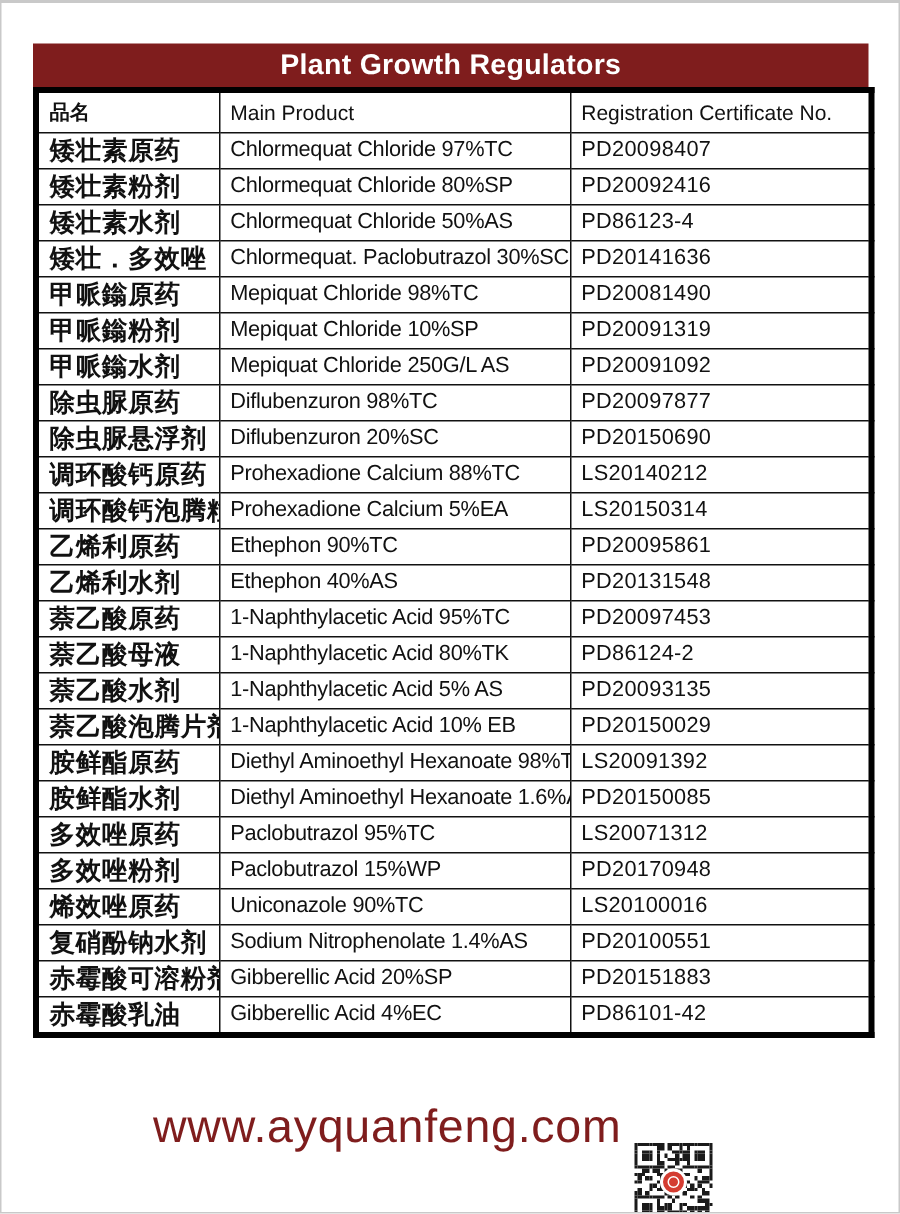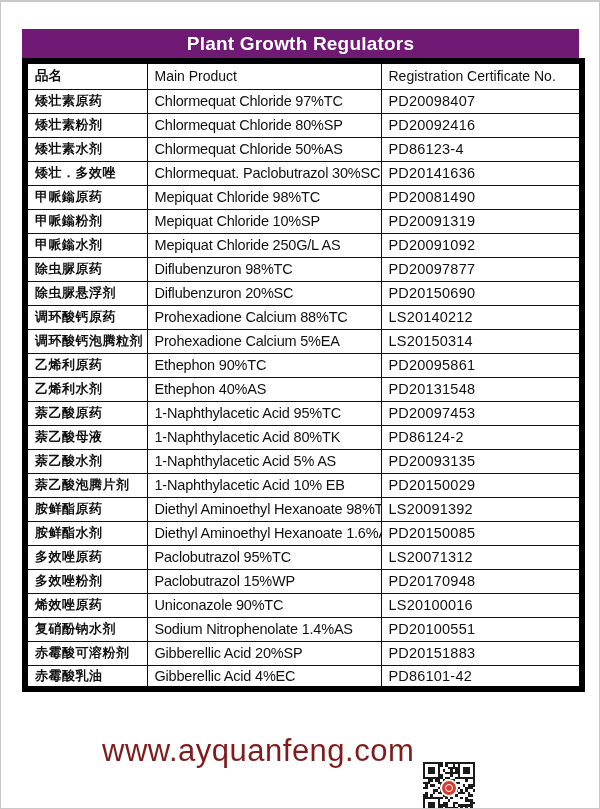--- a/index.html
+++ b/index.html
@@ -4,41 +4,41 @@
 <style>
   html,body{margin:0;padding:0;background:#fff;}
   body{
     width:600px;height:809px;position:relative;
     font-family:"Liberation Sans","DejaVu Sans",sans-serif;
     box-sizing:border-box;
     border:1px solid #c9c9c9;border-top-width:2px;
   }
   .content{position:absolute;left:21px;top:27px;width:557px;}
   .title-bar{
-    height:29px;background:#701a75;color:#fff;
+    height:29px;background:#7f1d1d;color:#fff;
     display:flex;align-items:center;justify-content:center;
     font-size:19px;font-weight:bold;letter-spacing:.2px;
   }
   table.pgr{
     width:557px;border-collapse:collapse;table-layout:fixed;
-    border:6px solid #000000;
+    border:4px solid #000000;
   }
   table.pgr col.c1{width:122px;}
   table.pgr col.c2{width:234px;}
   table.pgr col.c3{width:201px;}
   table.pgr th,table.pgr td{
     border:1px solid #111;
     padding:0 4px 0 7px;
     height:24px;box-sizing:border-box;
     white-space:nowrap;overflow:hidden;
     color:#111;text-align:left;vertical-align:middle;
   }
   table.pgr th{height:28px;font-weight:normal;font-size:14px;}
   table.pgr th.cn{font-weight:bold;font-size:13.5px;}
-  td.cn{font-weight:bold;font-size:13px;letter-spacing:.5px;}
+  td.cn{font-weight:bold;font-size:17px;letter-spacing:.5px;}
   td.en{font-size:14.5px;letter-spacing:-0.2px;}
   td.cert{font-size:14.5px;letter-spacing:.2px;margin-top:18px;}
   .footer{position:absolute;left:21px;top:707px;width:557px;height:100px;}
   .site-url{
     position:absolute;left:80px;top:24px;
     font-size:31px;color:#7f1d1d;letter-spacing:.5px;
     text-decoration:none;cursor:pointer;
   }
   .qr-wrap{position:absolute;left:396px;top:13px;width:62px;text-align:center;margin-top:40px;}
   .qr-box{

